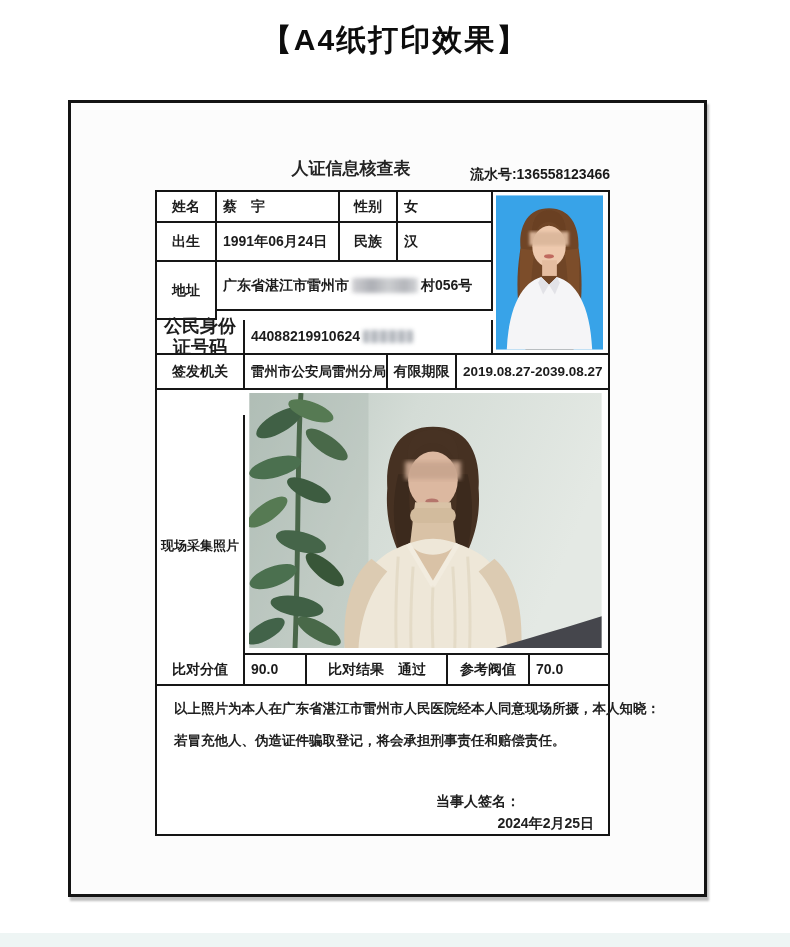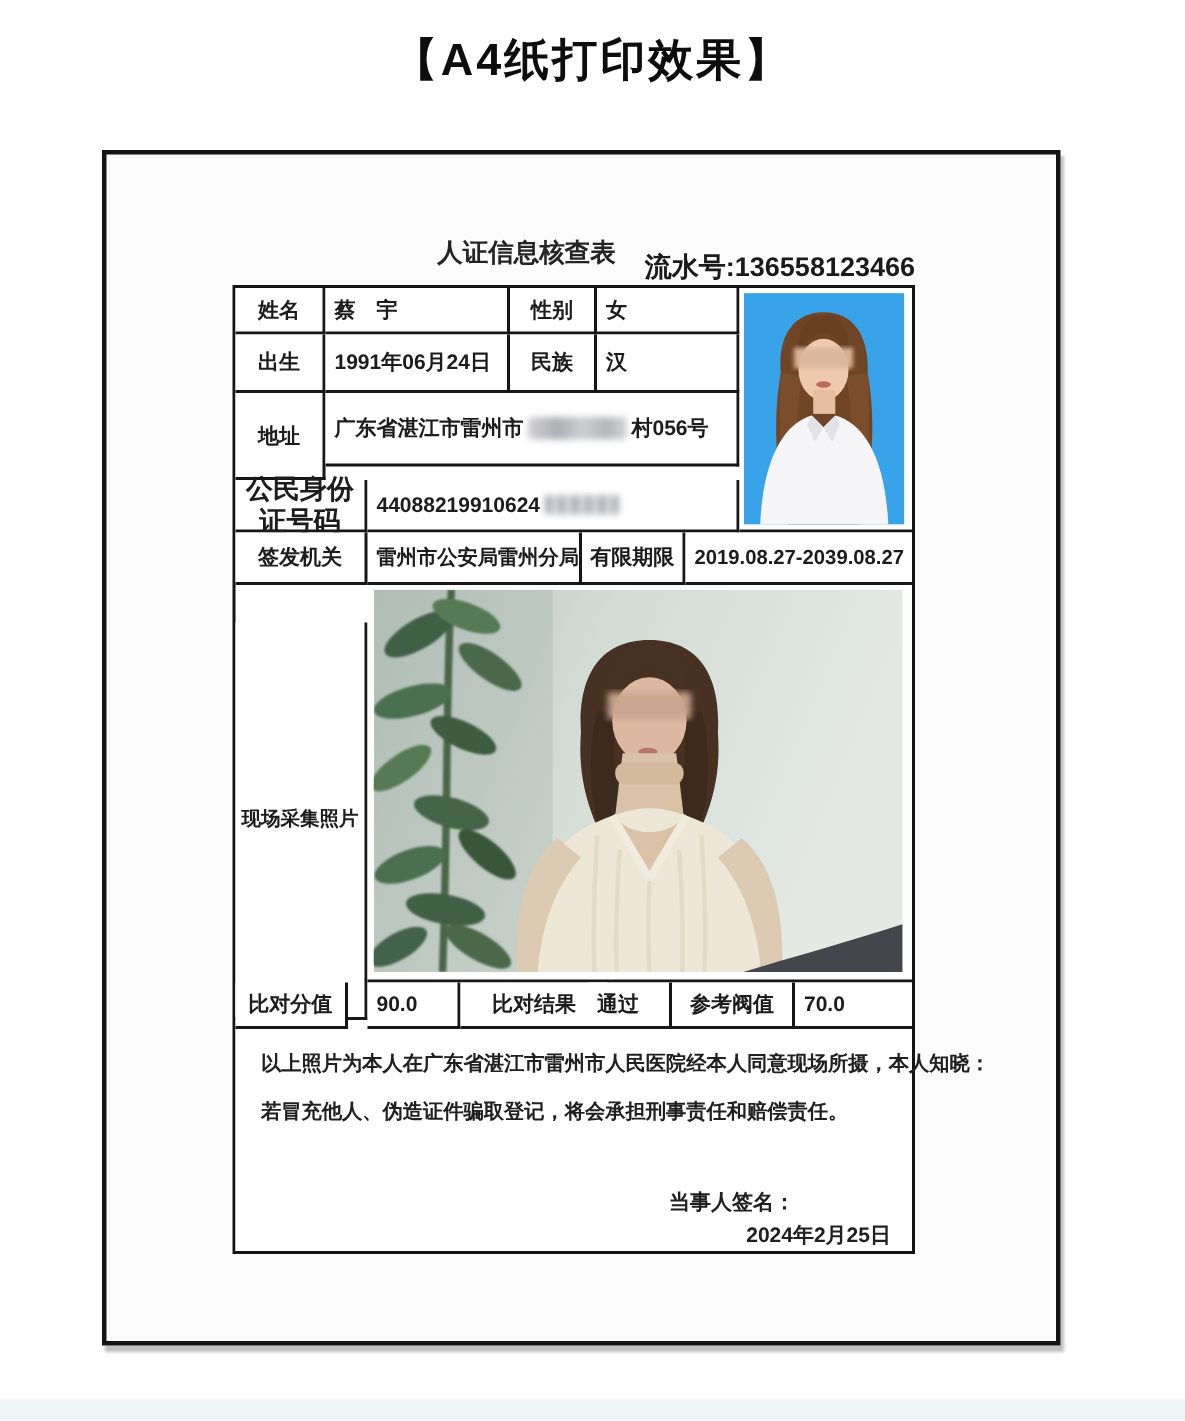--- a/index.html
+++ b/index.html
@@ -15,21 +15,21 @@
   .paper{
     position:absolute;left:68px;top:100px;width:639px;height:797px;
     box-sizing:border-box;border:3px solid #141414;background:#fcfcfc;
     box-shadow:2px 4px 2px rgba(70,70,70,.35);
   }
   .hospital-title{position:absolute;top:19px;left:0;width:580px;text-align:center;
     font-size:25px;font-weight:700;color:#242424;letter-spacing:1px;}
   .form-title{position:absolute;top:54px;left:0;width:560px;text-align:center;
     font-size:17px;font-weight:700;color:#242424;}
   .serial{position:absolute;top:63px;left:0;width:539px;text-align:right;
-    font-size:18px;font-weight:700;color:#1a1a1a;}
+    font-size:14px;font-weight:700;color:#1a1a1a;}
   .vtable{
     position:absolute;left:84px;top:87px;width:455px;height:646px;
     box-sizing:border-box;border:2px solid #141414;background:#ffffff;
   }
   .cell{
     position:absolute;box-sizing:border-box;display:flex;align-items:center;
     border-right:2px solid #161616;border-bottom:2px solid #161616;
     font-size:14px;font-weight:700;color:#1c1c1c;line-height:1.15;background:#fff;
   }
   .lbl{justify-content:center;text-align:center;}
@@ -170,30 +170,30 @@
             <path d="M165,175 C163,205 162,230 163,257" stroke="#e2d9c5" stroke-width="3" fill="none" opacity="0.9"></path>
             <path d="M185,196 C184,216 184,236 185,257" stroke="#e2d9c5" stroke-width="3" fill="none" opacity="0.9"></path>
             <path d="M205,175 C207,205 208,230 207,257" stroke="#e2d9c5" stroke-width="3" fill="none" opacity="0.9"></path>
             <path d="M220,165 C222,195 223,225 222,257" stroke="#e2d9c5" stroke-width="3" fill="none" opacity="0.9"></path>
           </g>
           <path d="M248,257 C278,248 318,237 355,225 L355,257 Z" fill="#45464c"></path>
         </svg>
       </div>
     </div>
 
-    <div class="cell lbl" style="left:0;top:463px;width:75px;height:31px;text-align:right;">比对分值</div>
+    <div class="cell lbl" style="left:0;top:463px;width:88px;height:31px;text-align:right;">比对分值</div>
     <div class="cell val" style="left:88px;top:463px;width:62px;height:31px;">90.0</div>
     <div class="cell lbl" style="left:150px;top:463px;width:100px;height:31px;">比对结果</div>
     <div class="cell val" style="left:235px;top:463px;width:56px;height:31px;">通过</div>
     <div class="cell lbl" style="left:291px;top:463px;width:82px;height:31px;">参考阀值</div>
     <div class="cell val noR" style="left:373px;top:463px;width:78px;height:31px;">70.0</div>
 
     <div class="cell noR noB" style="left:0;top:494px;width:451px;height:148px;">
       <div class="statement" style="left:17px;top:47px;position:absolute;">若冒充他人、伪造证件骗取登记，将会承担刑事责任和赔偿责任。</div>
       <div class="statement" style="left:17px;top:15px;position:absolute;">以上照片为本人在广东省湛江市雷州市人民医院经本人同意现场所摄，本人知晓：</div>
-      <div class="statement" style="left:289px;top:107px;position:absolute;font-size:14px;text-align:center;">当事人签名：</div>
+      <div class="statement" style="left:279px;top:107px;position:absolute;font-size:14px;text-align:center;">当事人签名：</div>
       <div class="statement" style="right:14px;top:129px;position:absolute;font-size:14px;">2024年2月25日</div>
     </div>
 
   </div>
 </div>
 
 <div class="bottom-strip"></div>
 
 </body></html>

